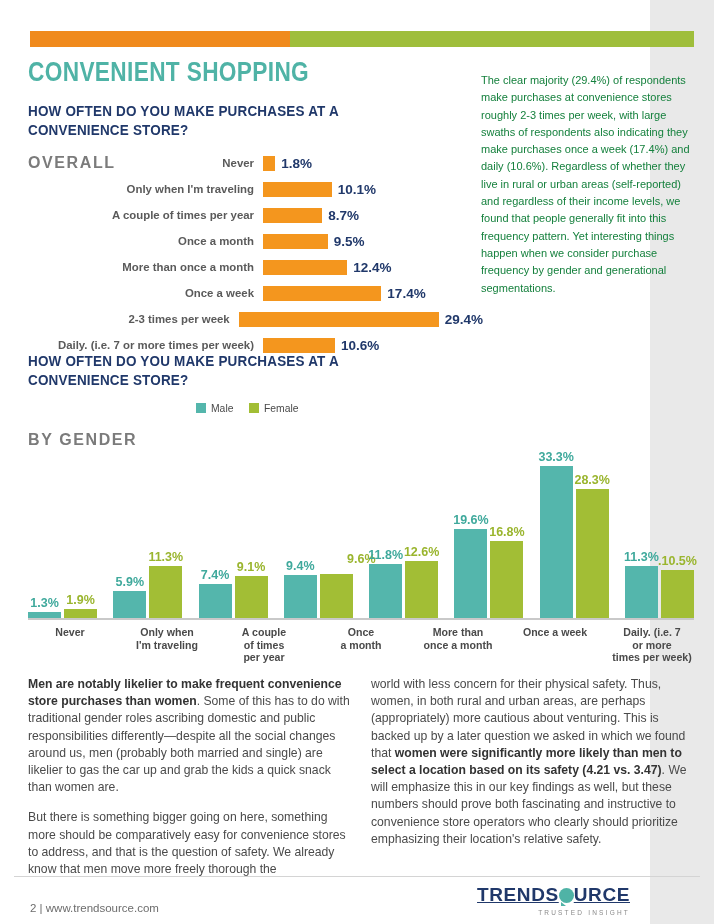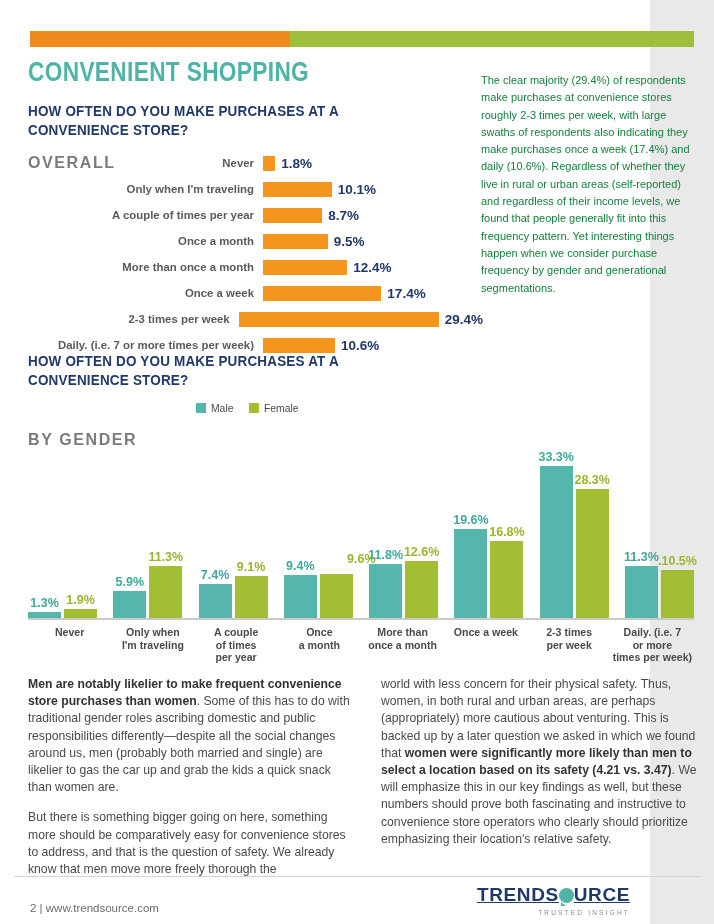--- a/index.html
+++ b/index.html
@@ -109,21 +109,21 @@
     text-align:center; font-size:10.6px; line-height:12.6px;
     color:#4a4a4a; font-weight:bold;
   }
 
   
   .body-col {
     position:absolute; top:676px; width:325px;
     font-size:12.2px; line-height:17.2px; color:#4a4a4a;
   }
   #body-left  { left:28px; }
-  #body-right { left:381px; }
+  #body-right { left:371px; }
   .body-col p { margin:0 0 13px 0; }
   .body-col b { color:#333; }
 
   
   .footer-rule {
     position:absolute; left:14px; top:876px; width:686px; height:1px; background:#d4d4d4;
   }
   .footer-text {
     position:absolute; left:30px; top:902px;
     font-size:11.5px; color:#6d6d6d;
@@ -320,21 +320,20 @@
         </div>
       </div>
   </div>
   <div class="xlabels" id="xlabels">
       <div class="xlabel" style="width: 84px;">Never</div>
       <div class="xlabel" style="width: 84px;">Only when<br>I'm traveling</div>
       <div class="xlabel" style="width: 84px;">A couple<br>of times<br>per year</div>
       <div class="xlabel" style="width: 84px;">Once<br>a month</div>
       <div class="xlabel" style="width: 84px;">More than<br>once a month</div>
       <div class="xlabel" style="width: 84px;">Once a week</div>
-      <div class="xlabel" style="width: 84px;">2-3 times<br>per week</div>
       <div class="xlabel" style="width: 84px;">Daily. (i.e. 7<br>or more<br>times per week)</div>
     </div>
 
   <div class="body-col" id="body-left">
       <p><b>Men are notably likelier to make frequent convenience store purchases than women</b>. Some of this has to do with traditional gender roles ascribing domestic and public responsibilities differently—despite all the social changes around us, men (probably both married and single) are likelier to gas the car up and grab the kids a quick snack than women are.</p>
       <p>But there is something bigger going on here, something more should be comparatively easy for convenience stores to address, and that is the question of safety. We already know that men move more freely thorough the</p>
     </div>
   <div class="body-col" id="body-right">
       <p>world with less concern for their physical safety. Thus, women, in both rural and urban areas, are perhaps (appropriately) more cautious about venturing. This is backed up by a later question we asked in which we found that <b>women were significantly more likely than men to select a location based on its safety (4.21 vs. 3.47)</b>. We will emphasize this in our key findings as well, but these numbers should prove both fascinating and instructive to convenience store operators who clearly should prioritize emphasizing their location's relative safety.</p>
     </div>

